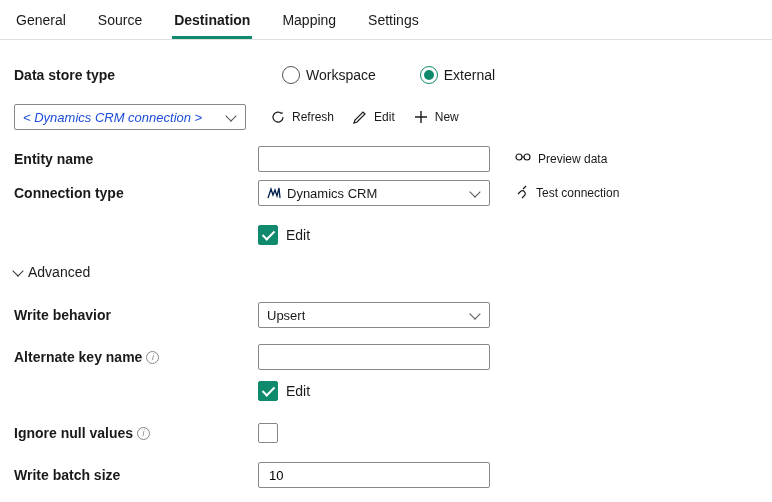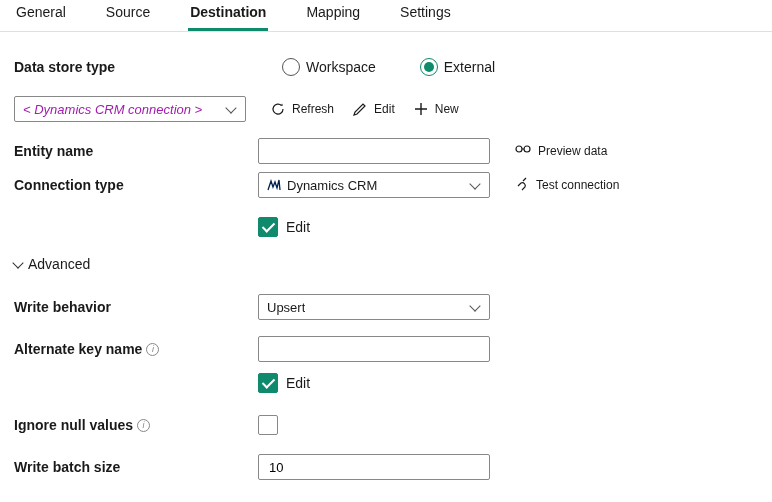--- a/index.html
+++ b/index.html
@@ -7,22 +7,22 @@
     margin: 0;
     padding: 0;
     font-family: "Segoe UI", Arial, sans-serif;
     font-size: 14px;
     color: #1a1a1a;
     background: #fff;
     width: 772px;
   }
   .tabs {
     display: flex;
-    gap: 36px;
-    padding: 0 14px 0 14px;
+    gap: 28px;
+    padding: 8px 14px 0 14px;
     border-bottom: 1px solid #e0e0e0;
   }
   .tab {
     padding: 4px 2px 8px 2px;
     cursor: pointer;
     color: #1a1a1a;
     border-bottom: 3px solid transparent;
     font-size: 14px;
   }
   .tab.active {
@@ -103,21 +103,21 @@
     border: 1px solid #888;
     border-radius: 2px;
     padding: 0 8px;
     font-size: 13px;
     display: flex;
     align-items: center;
     justify-content: space-between;
     background: #fff;
   }
   .select .sel-label { display:flex; align-items:center; gap:6px; overflow:hidden; white-space:nowrap;}
-  .select.placeholder .sel-label { font-style: italic; color:#a21caf; }
+  .select.placeholder .sel-label { font-style: italic; color:#1d4ed8; }
   .chev {
     width: 8px; height: 8px;
     border-right: 1px solid #555;
     border-bottom: 1px solid #555;
     transform: rotate(45deg);
     margin-right: 2px;
     margin-top:-3px;
   }
   .input input {
     border: none; outline: none;

